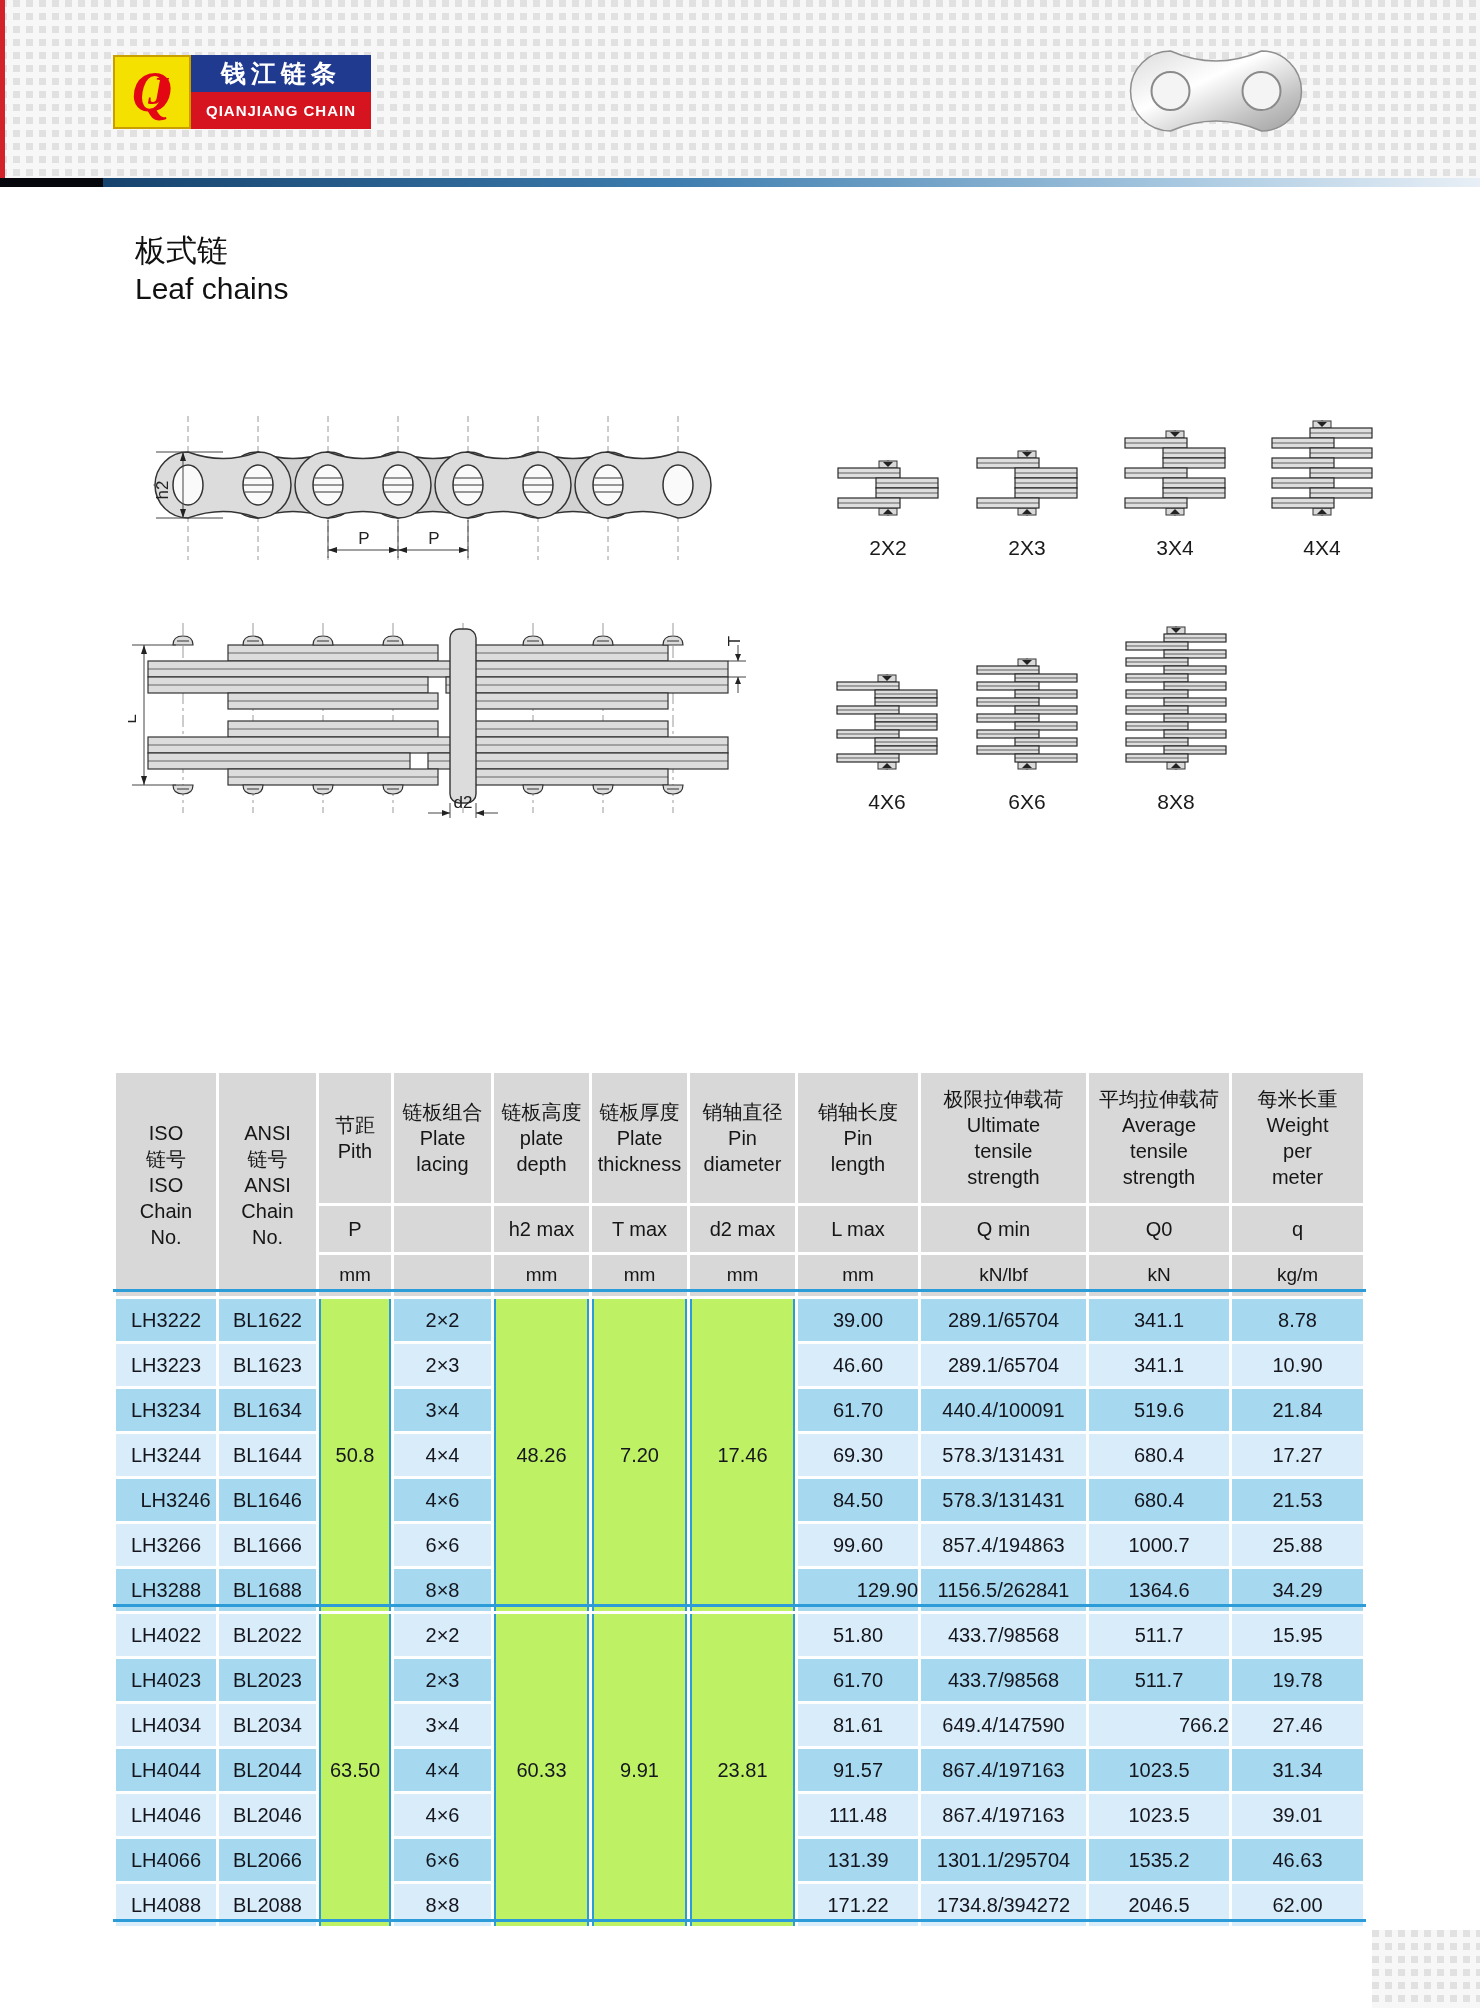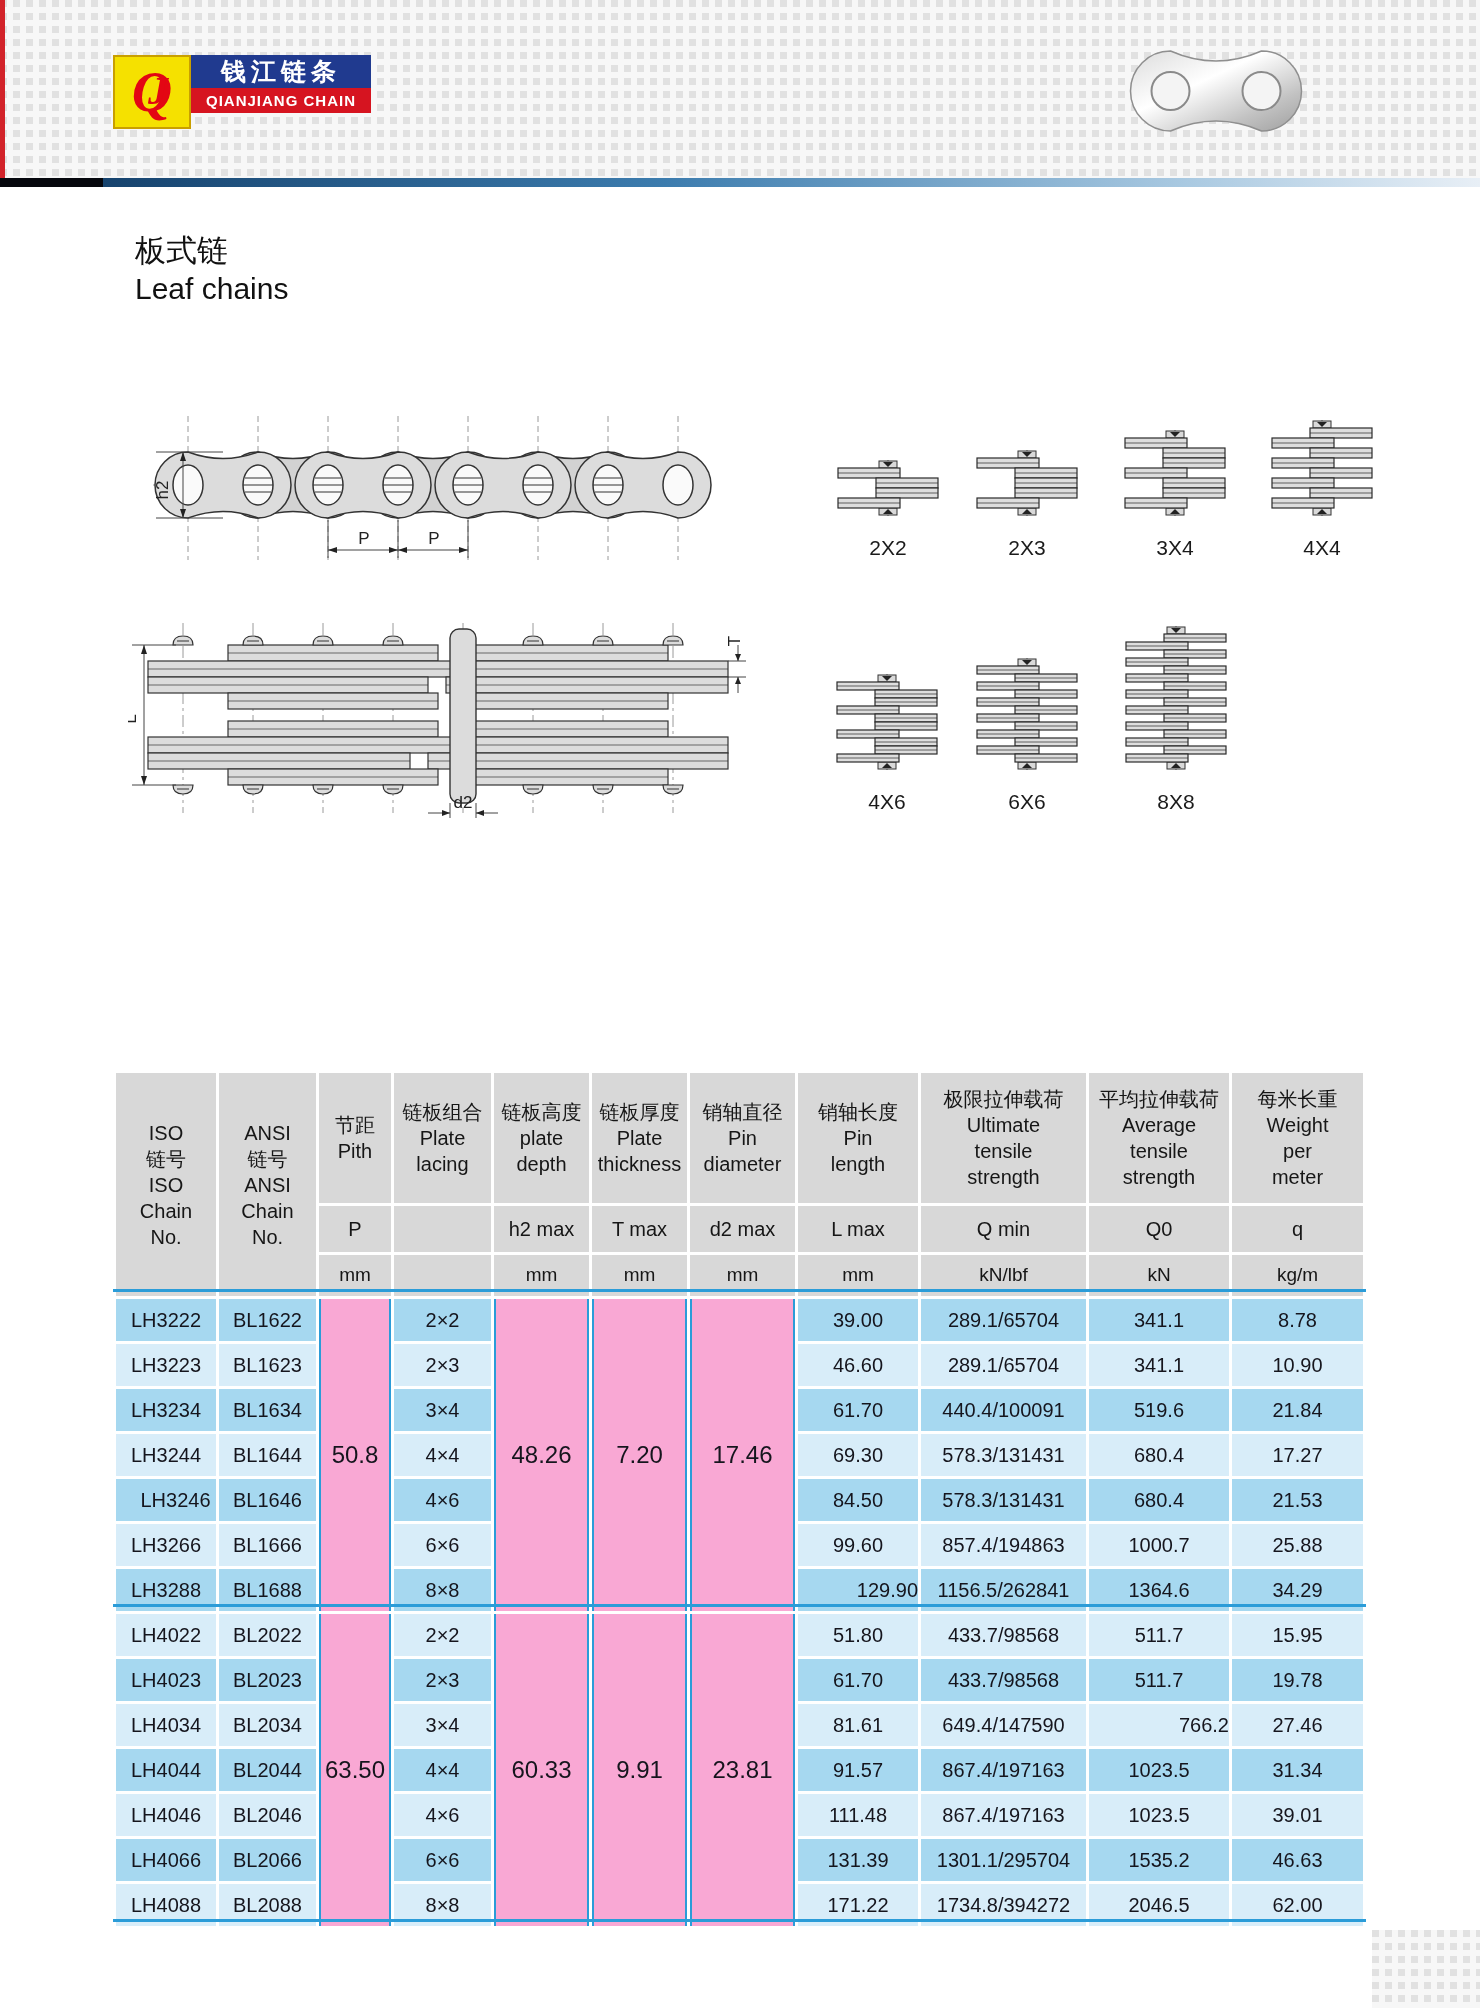--- a/index.html
+++ b/index.html
@@ -10,43 +10,43 @@
           repeating-linear-gradient(180deg, rgba(0,0,0,0) 0 7px, #f7f7f7 7px 13px),
           repeating-linear-gradient(90deg, #e1e1e1 0 7px, #f7f7f7 7px 13px);}
   .header-band{position:absolute;left:0;top:0;width:1480px;height:178px;}
   .red-strip{position:absolute;left:0;top:0;width:5px;height:178px;background:#d2232a;}
   .logo{position:absolute;left:113px;top:55px;display:flex;}
   .logo-box{position:relative;width:78px;height:74px;background:var(--brand_yellow);
             border:2px solid #c99f00;box-sizing:border-box;}
   .mono-q{position:absolute;left:0;top:0;width:100%;height:100%;display:flex;align-items:center;
           justify-content:center;font:italic 700 56px "Liberation Serif",serif;color:#e30613;}
   .mono-j{position:absolute;left:33px;top:10px;font:italic 700 40px "Liberation Serif",serif;color:#e30613;}
-  .logo-banner{width:180px;height:58px;display:flex;flex-direction:column;}
+  .logo-banner{width:180px;height:74px;display:flex;flex-direction:column;}
   .banner-cn{height:37px;background:var(--brand_blue);color:#fff;display:flex;align-items:center;
              justify-content:center;font-size:25px;font-weight:700;letter-spacing:5px;}
   .banner-en{height:37px;background:var(--brand_red);color:#fff;display:flex;align-items:center;
              justify-content:center;font-size:15px;font-weight:700;letter-spacing:1px;}
   .link-plate{position:absolute;left:1122px;top:45px;}
   .divider{position:absolute;left:0;top:178px;width:1480px;height:9px;
            background:linear-gradient(90deg,#05070d 0,#05070d 103px,#16436e 103px,#3c7cae 45%,#a9c9e1 80%,#e8eff6 100%);}
   .title-cn{position:absolute;left:135px;top:230px;font-size:31px;font-weight:500;color:#111;}
   .title-en{position:absolute;left:135px;top:272px;font-size:30px;font-weight:400;color:#111;}
   svg text.dim{font:400 17px "Liberation Sans",sans-serif;fill:#222;text-anchor:middle;}
   .lacing-label{position:absolute;width:100px;text-align:center;font-size:21px;color:#1a1a1a;}
   #spec-table{position:absolute;left:113px;top:1070px;border-collapse:separate;border-spacing:3px;
               table-layout:fixed;}
   #spec-table td{vertical-align:middle;text-align:center;padding:0;box-sizing:border-box;}
   .hd{background:var(--header_gray);font-size:20px;line-height:1.3;white-space:pre-line;color:#161616;}
   .hd.sym{font-size:20px;}
   .hd.unit{font-size:19px;}
   .bd{font-size:20px;color:#15151d;}
   .dark{background:var(--row_dark);}
   .light{background:var(--row_light);}
-  .merged{background:#f9a8d4;border-left:2px solid var(--table_blue);border-right:2px solid var(--table_blue);
-          font-size:24px;color:#15151d;}
+  .merged{background:#bef264;border-left:2px solid var(--table_blue);border-right:2px solid var(--table_blue);
+          font-size:20px;color:#15151d;}
   .hline{position:absolute;height:3px;background:var(--table_blue);}
   .dot-patch{position:absolute;left:1372px;top:1930px;width:108px;height:78px;}
 </style>
 </head>
 <body>
 
 <div class="page">
 
   <div class="header-band dots">
     <div class="red-strip"></div>

